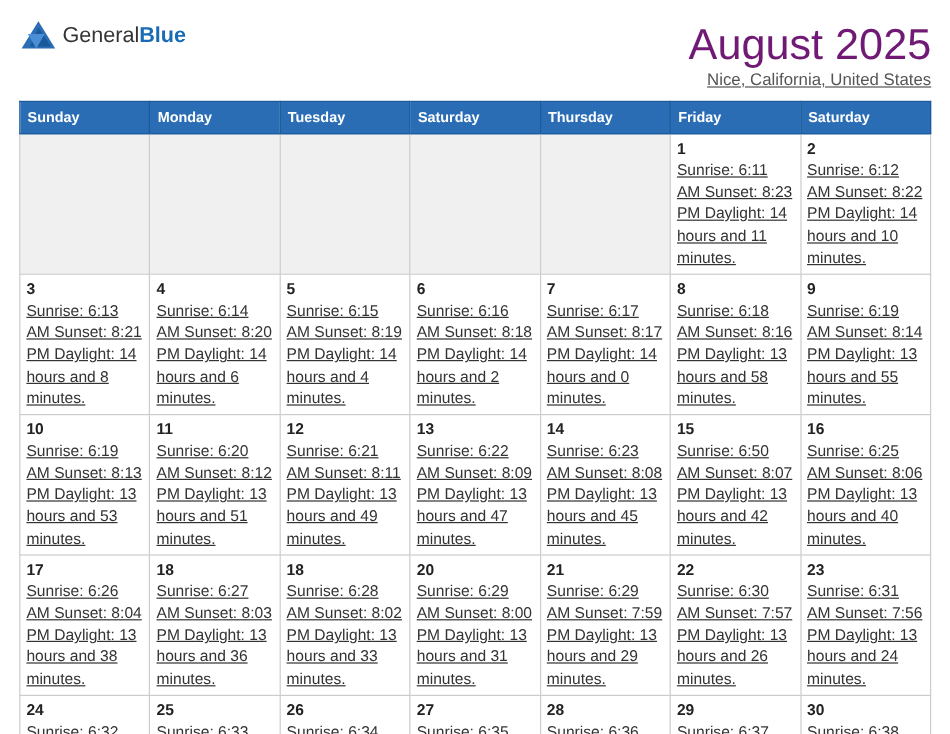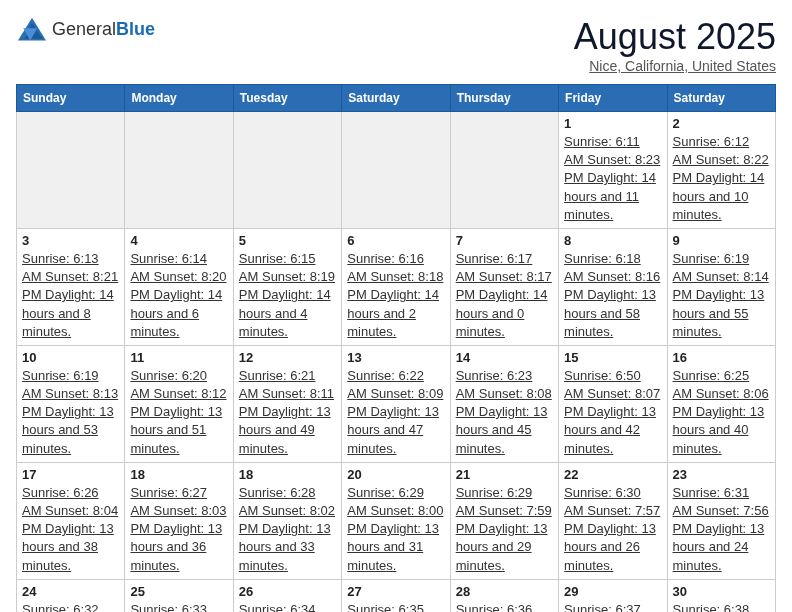--- a/index.html
+++ b/index.html
@@ -31,21 +31,21 @@
     .logo-icon {
       width: 32px;
       height: 28px;
     }
     .title-area {
       text-align: right;
     }
     .calendar-title {
       font-size: 36px;
       font-weight: normal;
-      color: #0f172a;
+      color: #701a75;
     }
     .calendar-subtitle {
       font-size: 14px;
       color: #555;
       text-decoration: underline;
     }
     .calendar-table {
       width: 100%;
       border-collapse: collapse;
       font-size: 11px;

